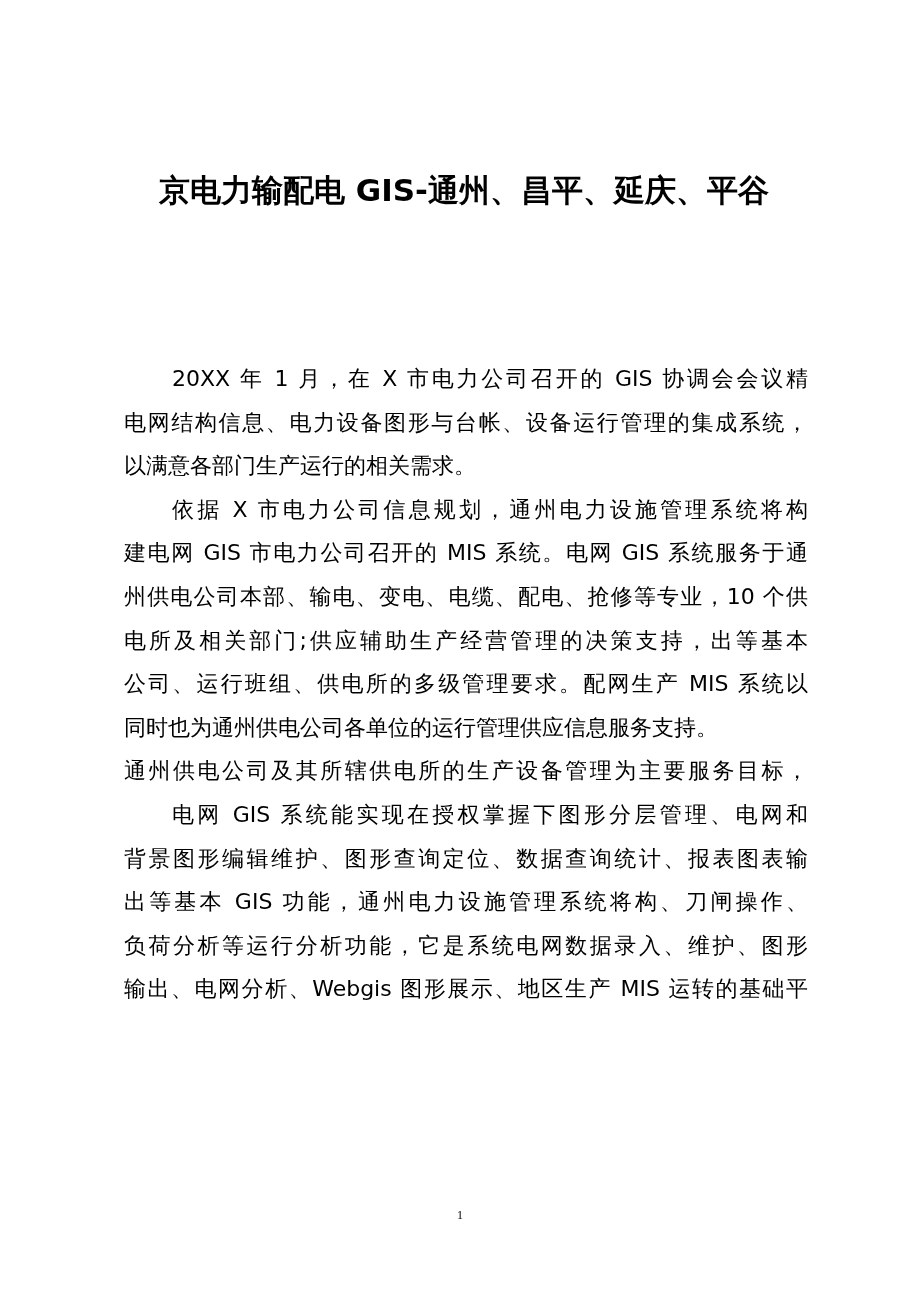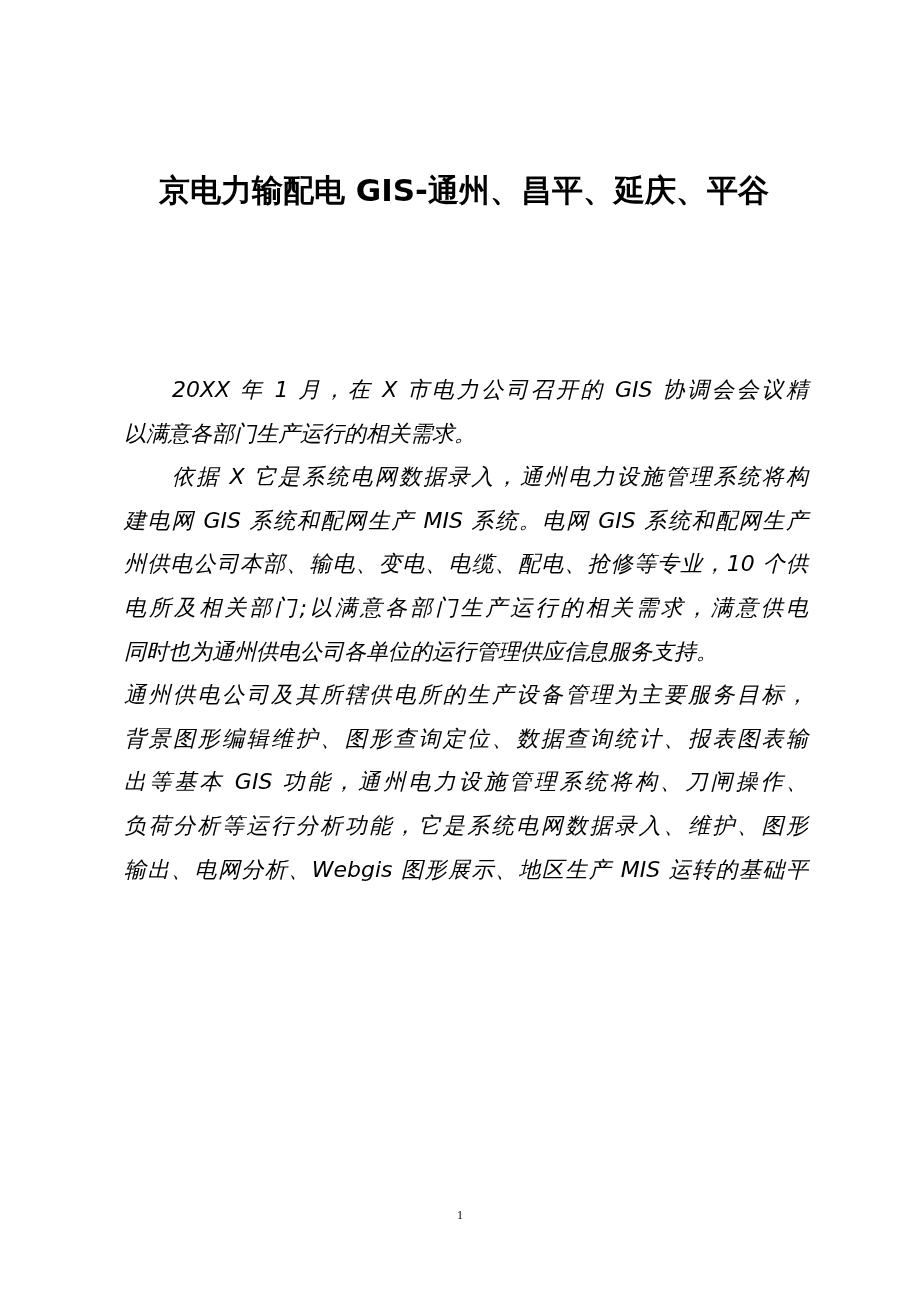--- a/index.html
+++ b/index.html
@@ -31,23 +31,22 @@
       font-family: "DejaVu Sans", "Liberation Sans", sans-serif;
       font-weight: bold;
       font-size: 31px;
       letter-spacing: 0px;
       line-height: 50px;
       white-space: nowrap;
     }
     .body {
       position: absolute;
       left: 124px;
-      top: 368px;
+      top: 357px;
       width: 684px;
-      font-style: italic;
     }
     .line {
       height: 43.6px;
       line-height: 43.6px;
       font-size: 22px;
       white-space: nowrap;
       text-align: justify;
       text-align-last: justify;
       font-family: "DejaVu Sans", "Liberation Sans", sans-serif;
       overflow: visible;
@@ -73,33 +72,36 @@
 <body>
 
 <div class="page">
 
   <div class="title">京电力输配电 GIS-通州、昌平、延庆、平谷</div>
 
   <div class="body">
 
     <div>
       <div class="line indent">20XX 年 1 月，在 X 市电力公司召开的 GIS 协调会会议精</div>
+      <div class="line">电网结构信息、电力设备图形与台帐、设备运行管理的集成系统，</div>
       <div class="line last">以满意各部门生产运行的相关需求。</div>
     </div>
 
     <div>
-      <div class="line indent">依据 X 它是系统电网数据录入，通州电力设施管理系统将构</div>
-      <div class="line">建电网 GIS 系统和配网生产 MIS 系统。电网 GIS 系统和配网生产</div>
+      <div class="line indent">依据 X 市电力公司信息规划，通州电力设施管理系统将构</div>
+      <div class="line">建电网 GIS 市电力公司召开的 MIS 系统。电网 GIS 系统服务于通</div>
       <div class="line">州供电公司本部、输电、变电、电缆、配电、抢修等专业，10 个供</div>
-      <div class="line">电所及相关部门;以满意各部门生产运行的相关需求，满意供电</div>
+      <div class="line">电所及相关部门;供应辅助生产经营管理的决策支持，出等基本</div>
+      <div class="line">公司、运行班组、供电所的多级管理要求。配网生产 MIS 系统以</div>
       <div class="line last">同时也为通州供电公司各单位的运行管理供应信息服务支持。</div>
       <div class="line">通州供电公司及其所辖供电所的生产设备管理为主要服务目标，</div>
     </div>
 
     <div>
+      <div class="line indent">电网 GIS 系统能实现在授权掌握下图形分层管理、电网和</div>
       <div class="line">背景图形编辑维护、图形查询定位、数据查询统计、报表图表输</div>
       <div class="line">出等基本 GIS 功能，通州电力设施管理系统将构、刀闸操作、</div>
       <div class="line">负荷分析等运行分析功能，它是系统电网数据录入、维护、图形</div>
       <div class="line">输出、电网分析、Webgis 图形展示、地区生产 MIS 运转的基础平</div>
     </div>
 
   </div>
 
   <div class="page-number">1</div>
 

